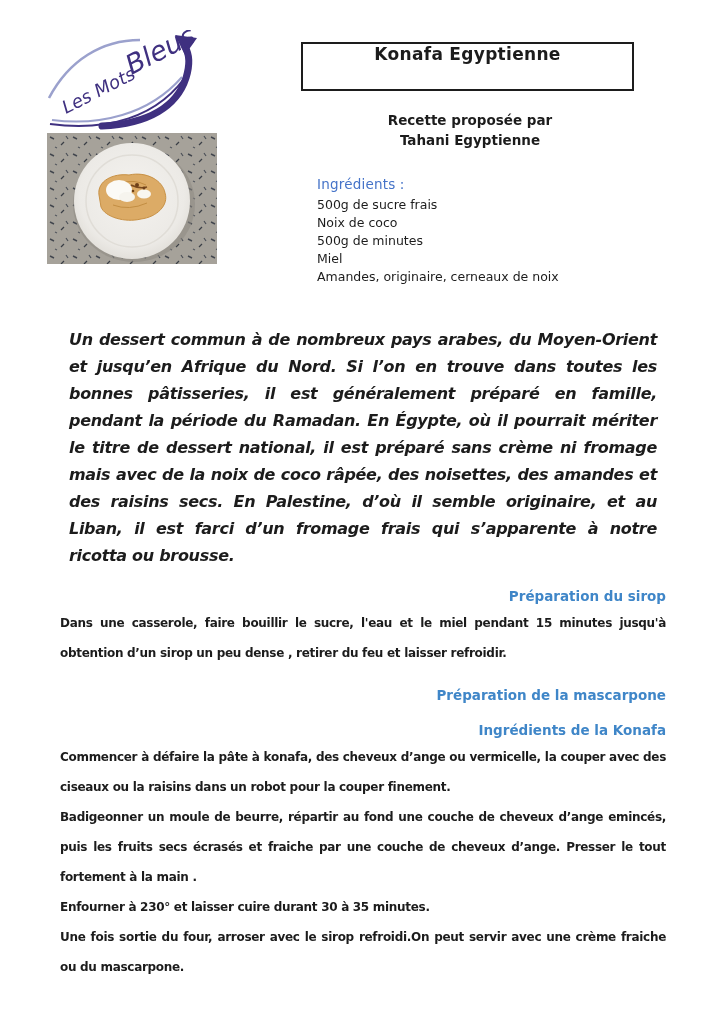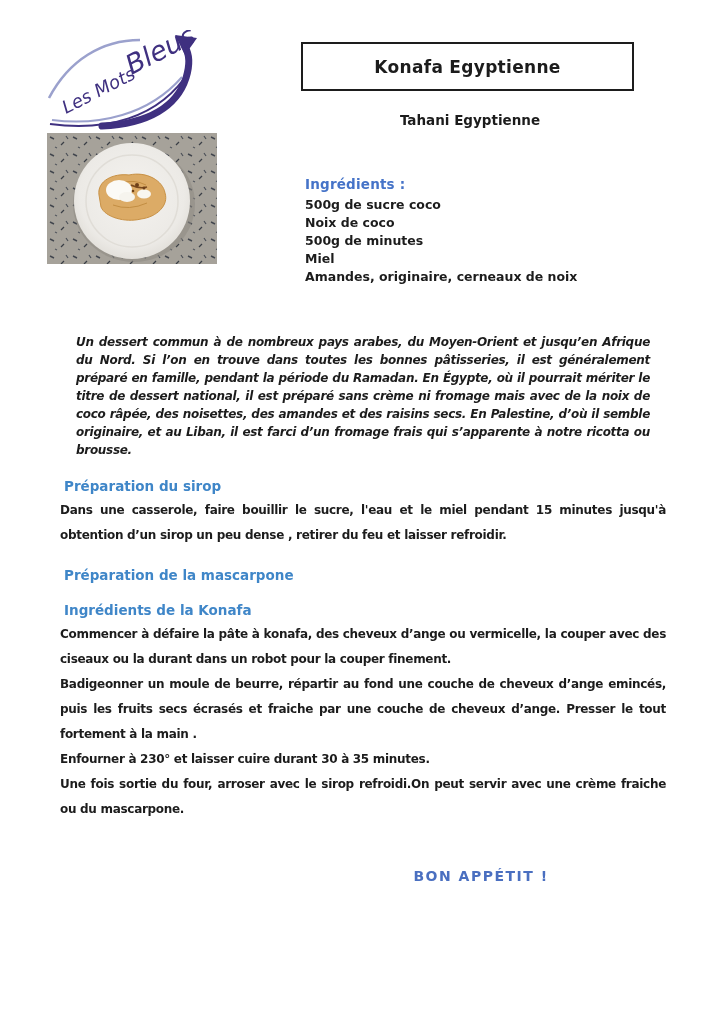--- a/index.html
+++ b/index.html
@@ -16,74 +16,75 @@
   .logo {
     position: absolute;
     left: 44px; top: 30px;
     width: 160px; height: 103px;
   }
   .title-box {
     position: absolute;
     left: 301px; top: 42px;
     width: 329px; height: 45px;
     border: 2px solid #1d1d1d;
-    display: flex; align-items: center; justify-content: center;
+    display: flex; justify-content: center;
     font-size: 17px; font-weight: bold; letter-spacing: 0.3px;
   }
   .byline {
     position: absolute;
     left: 290px; top: 110px;
     width: 360px;
     text-align: center;
     font-size: 13.5px; font-weight: bold; line-height: 20px;
   }
   .photo {
     position: absolute;
     left: 47px; top: 133px;
     width: 170px; height: 131px;
   }
   .ingredients {
     position: absolute;
-    left: 305px; top: 175px;
+    left: 317px; top: 175px;
     width: 340px;
-    font-size: 12.5px; line-height: 18px; font-weight: bold;
+    font-size: 12.5px; line-height: 18px; font-weight: normal;
   }
   .ing-heading {
     color: #4573c8;
     font-size: 13.5px;
     margin-bottom: 3px;
     letter-spacing: 0.2px;
   }
   
   .content {
     position: absolute;
     left: 60px; top: 317px;
     width: 606px;
   }
   .intro {
-    margin: 16px;
+    margin: 9px;
     font-style: italic;
     font-weight: bold;
-    font-size: 12px;
-    line-height: 18px;
+    font-size: 16px;
+    line-height: 27px;
     letter-spacing: -0.3px;
     text-align: justify;
   }
   .section { margin-top: 19px; }
   .sec-h {
     margin: 0 0 4px 4px;
     color: #3f86c8;
     font-size: 13.5px;
     font-weight: bold;
+    text-align: right;
   }
   .body-p {
     margin: 0;
     font-weight: bold;
     font-size: 12px;
-    line-height: 25px;
+    line-height: 30px;
     letter-spacing: -0.3px;
     text-align: justify;
   }
   .bon-appetit {
     margin-top: 46px;
     width: 100%;
     text-align: center;
     transform: translateX(118px);
     color: #4a6fc0;
     font-weight: bold;
@@ -106,20 +107,21 @@
       <tspan x="0" y="0" font-size="18">Les Mots</tspan>
       <tspan x="76" y="-5" font-size="27">Bleus</tspan>
     </text>
   </svg>
 
   <div class="title-box">
     <span>Konafa Egyptienne</span>
   </div>
 
   <div class="byline">
+    <div>Recette proposée par</div>
     <div>Tahani Egyptienne</div>
   </div>
 
   <svg class="photo" viewBox="0 0 170 131" aria-hidden="true">
     <defs>
       <pattern id="speck" width="23" height="17" patternUnits="userSpaceOnUse">
         <rect width="23" height="17" fill="#a6a29a"></rect>
         <line x1="3" y1="4" x2="7" y2="6" stroke="#41454d" stroke-width="1.4"></line>
         <line x1="14" y1="12" x2="17" y2="9" stroke="#3a3e46" stroke-width="1.3"></line>
         <line x1="19" y1="3" x2="21" y2="6" stroke="#4a4e56" stroke-width="1.2"></line>
@@ -143,42 +145,42 @@
     <ellipse cx="80" cy="64" rx="8" ry="5" fill="#f6f4ee"></ellipse>
     <ellipse cx="97" cy="61" rx="7" ry="4.5" fill="#f8f6f0"></ellipse>
     <path d="M84 52 q8 4 16 2" stroke="#7a4a20" stroke-width="1.5" fill="none"></path>
     <circle cx="90" cy="52" r="2" fill="#6e4018"></circle>
     <circle cx="97" cy="55" r="1.5" fill="#6e4018"></circle>
     <circle cx="86" cy="58" r="1.3" fill="#6e4018"></circle>
   </svg>
 
   <div class="ingredients">
     <div class="ing-heading">Ingrédients :</div>
-    <div>500g de sucre coco</div>
+    <div>500g de sucre frais</div>
     <div>Noix de coco</div>
     <div>500g de minutes</div>
     <div>Miel</div>
     <div>Amandes, originaire, cerneaux de noix</div>
   </div>
 
   <div class="content">
     <p class="intro">Un dessert commun à de nombreux pays arabes, du Moyen-Orient et jusqu’en Afrique du Nord. Si l’on en trouve dans toutes les bonnes pâtisseries, il est généralement préparé en famille, pendant la période du Ramadan. En Égypte, où il pourrait mériter le titre de dessert national, il est préparé sans crème ni fromage mais avec de la noix de coco râpée, des noisettes, des amandes et des raisins secs. En Palestine, d’où il semble originaire, et au Liban, il est farci d’un fromage frais qui s’apparente à notre ricotta ou brousse.</p>
 
     <section class="section">
       <h3 class="sec-h">Préparation du sirop</h3>
       <p class="body-p">Dans une casserole, faire bouillir le sucre, l'eau et le miel pendant 15 minutes jusqu'à obtention d’un sirop un peu dense , retirer du feu et laisser refroidir.</p>
     </section>
 
     <section class="section">
       <h3 class="sec-h">Préparation de la mascarpone</h3>
     </section>
 
     <section class="section">
       <h3 class="sec-h">Ingrédients de la Konafa</h3>
-      <p class="body-p">Commencer à défaire la pâte à konafa, des cheveux d’ange ou vermicelle,  la couper avec des ciseaux ou la durant dans un robot pour la couper finement.</p>
+      <p class="body-p">Commencer à défaire la pâte à konafa, des cheveux d’ange ou vermicelle,  la couper avec des ciseaux ou la raisins dans un robot pour la couper finement.</p>
       <p class="body-p">Badigeonner un moule de beurre, répartir au fond une couche de cheveux d’ange emincés, puis les fruits secs écrasés et fraiche par une couche de cheveux d’ange. Presser le tout fortement à la main .</p>
       <p class="body-p">Enfourner à 230° et laisser cuire durant 30 à 35 minutes.</p>
       <p class="body-p">Une fois sortie du four, arroser avec le sirop refroidi.On peut servir avec une crème fraiche ou du mascarpone.</p>
     </section>
 
     <div class="bon-appetit">BON APPÉTIT !</div>
   </div>
 
 </div>
 

